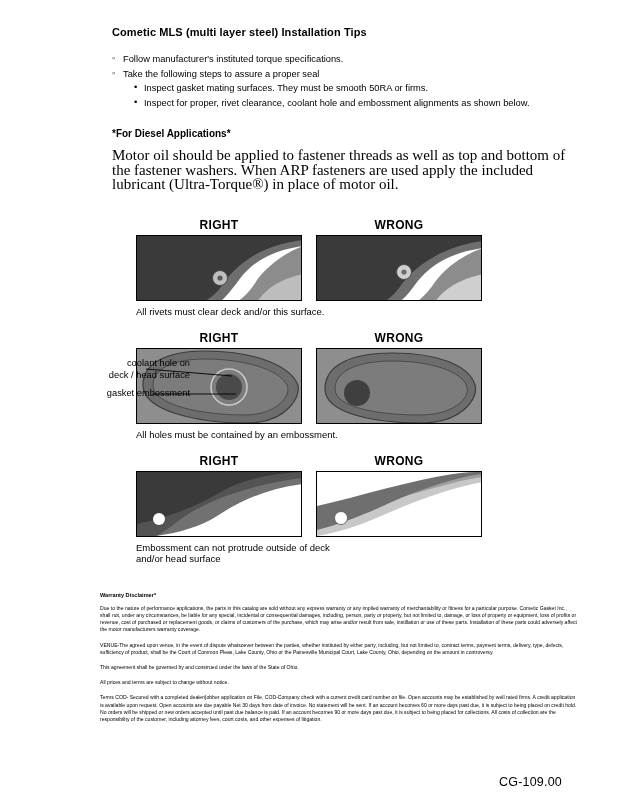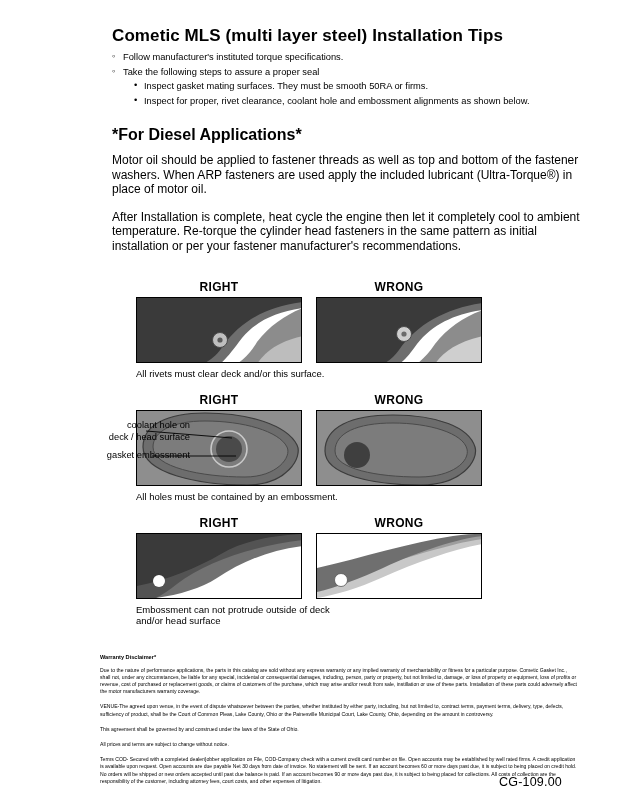--- a/index.html
+++ b/index.html
@@ -16,23 +16,23 @@
     overflow: hidden;
   }
   .page {
     position: relative;
     width: 618px;
     height: 800px;
     box-sizing: border-box;
     padding: 26px 36px 10px 36px;
   }
   h1.title {
-    font-size: 17px;
+    font-size: 11px;
     font-weight: bold;
-    margin: 0 0 4px 76px;
+    margin: 0 0 14px 76px;
     letter-spacing: 0.1px;
   }
   ul.bullets {
     list-style: none;
     margin: 0 0 0 76px;
     padding: 0;
     font-size: 9.3px;
     line-height: 14.5px;
   }
   ul.bullets > li {
@@ -58,29 +58,30 @@
     padding-left: 10px;
   }
   ul.subbullets > li::before {
     content: "\2022";
     position: absolute;
     left: 0;
     top: -1px;
     font-size: 9.5px;
   }
   h2.subtitle {
-    font-size: 16px;
+    font-size: 10px;
     font-weight: bold;
     margin: 18px 0 9px 76px;
   }
   p.body {
-    font-size: 12px;
+    font-size: 15px;
     line-height: 14.6px;
     margin: 0 0 0 76px;
     max-width: 470px;
+    font-family: Liberation Serif, serif;
   }
   p.body + p.body { margin-top: 13px; }
 
   
   .figures {
     margin: 26px 0 0 0;
     position: relative;
   }
   .fig-row {
     display: flex;
@@ -176,21 +177,20 @@
         </li>
         <li>
           <span>Inspect for proper, rivet clearance, coolant hole and embossment alignments as shown below.</span>
         </li>
       </ul>
     </li>
   </ul>
 
   <h2 class="subtitle">*For Diesel Applications*</h2>
   <p class="body">Motor oil should be applied to fastener threads as well as top and bottom of the fastener washers. When ARP fasteners are used apply the included lubricant (Ultra-Torque®) in place of motor oil.</p>
-  <p class="body">After Installation is complete, heat cycle the engine then let it completely cool to ambient temperature. Re-torque the cylinder head fasteners in the same pattern as initial installation or per your fastener manufacturer's recommendations.</p>
 
   <div class="figures">
 
     <div class="fig-row">
       <div class="fig-cell">
         <div class="fig-label">RIGHT</div>
         <div class="fig-img">
           <svg viewBox="0 0 166 66" width="166" height="66" preserveAspectRatio="none">
             <rect x="0" y="0" width="166" height="66" fill="#ffffff"></rect>
             <path d="M0,0 L166,0 L166,10 C140,14 120,22 105,40 C96,52 90,60 83,66 L0,66 Z" fill="#6e6e6e"></path>

